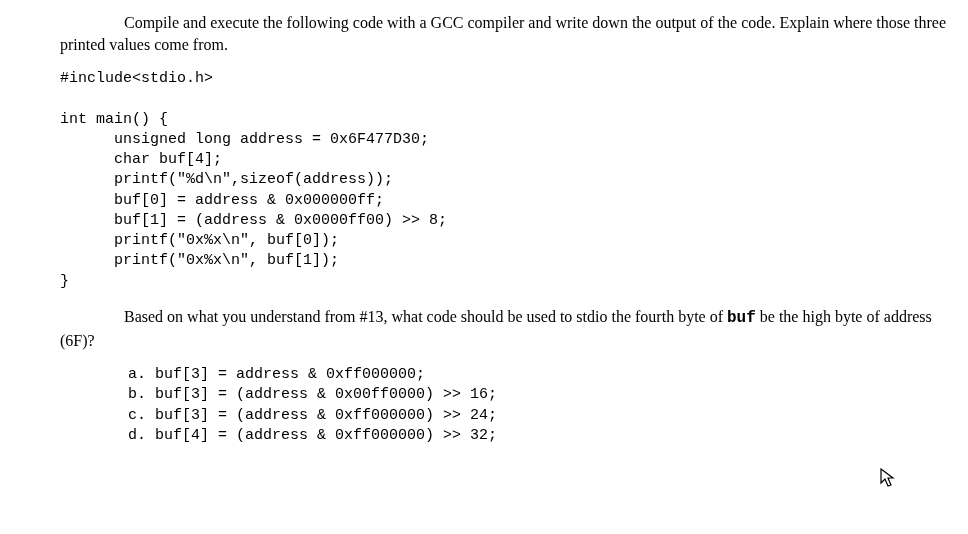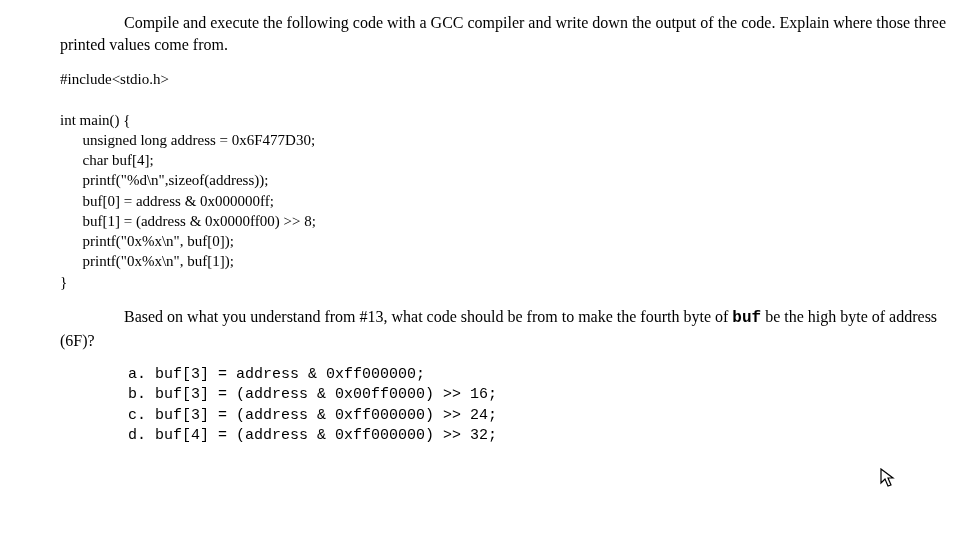--- a/index.html
+++ b/index.html
@@ -23,21 +23,21 @@
   .para .indent {
     display: inline-block;
     width: 64px;
   }
   .bold-run {
     font-weight: bold;
     font-family: "Courier New", Courier, monospace;
     margin-top: 8px;
   }
   .code {
-    font-family: Liberation Serif, serif;
+    font-family: Liberation Mono, monospace;
     white-space: pre;
     margin: 0 0 14px 0;
     font-size: 15px;
     line-height: 1.35;
   }
   .options {
     font-family: "Courier New", Courier, monospace;
     white-space: pre;
     margin: 12px;
     font-size: 15px;
@@ -68,21 +68,21 @@
       unsigned long address = 0x6F477D30;
       char buf[4];
       printf("%d\n",sizeof(address));
       buf[0] = address &amp; 0x000000ff;
       buf[1] = (address &amp; 0x0000ff00) &gt;&gt; 8;
       printf("0x%x\n", buf[0]);
       printf("0x%x\n", buf[1]);
 }</div>
 
   <p class="para">
-    <span class="indent"></span><span>Based on what you understand from #13, what code should be from to make the fourth byte of </span><span class="bold-run">buf</span><span> be the high byte of address (6F)?</span>
+    <span class="indent"></span><span>Based on what you understand from #13, what code should be used to stdio the fourth byte of </span><span class="bold-run">buf</span><span> be the high byte of address (6F)?</span>
   </p>
 
   <div class="options">a. buf[3] = address &amp; 0xff000000;
 b. buf[3] = (address &amp; 0x00ff0000) &gt;&gt; 16;
 c. buf[3] = (address &amp; 0xff000000) &gt;&gt; 24;
 d. buf[4] = (address &amp; 0xff000000) &gt;&gt; 32;</div>
 
 </div>
 
 <span class="cursor">

